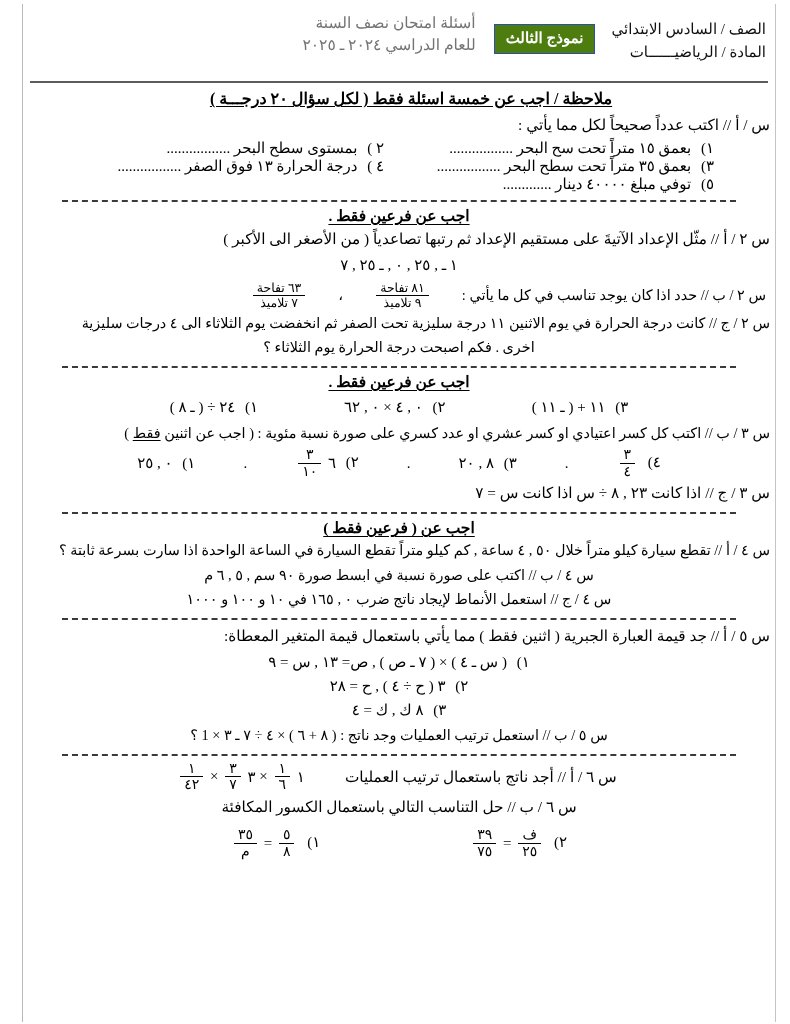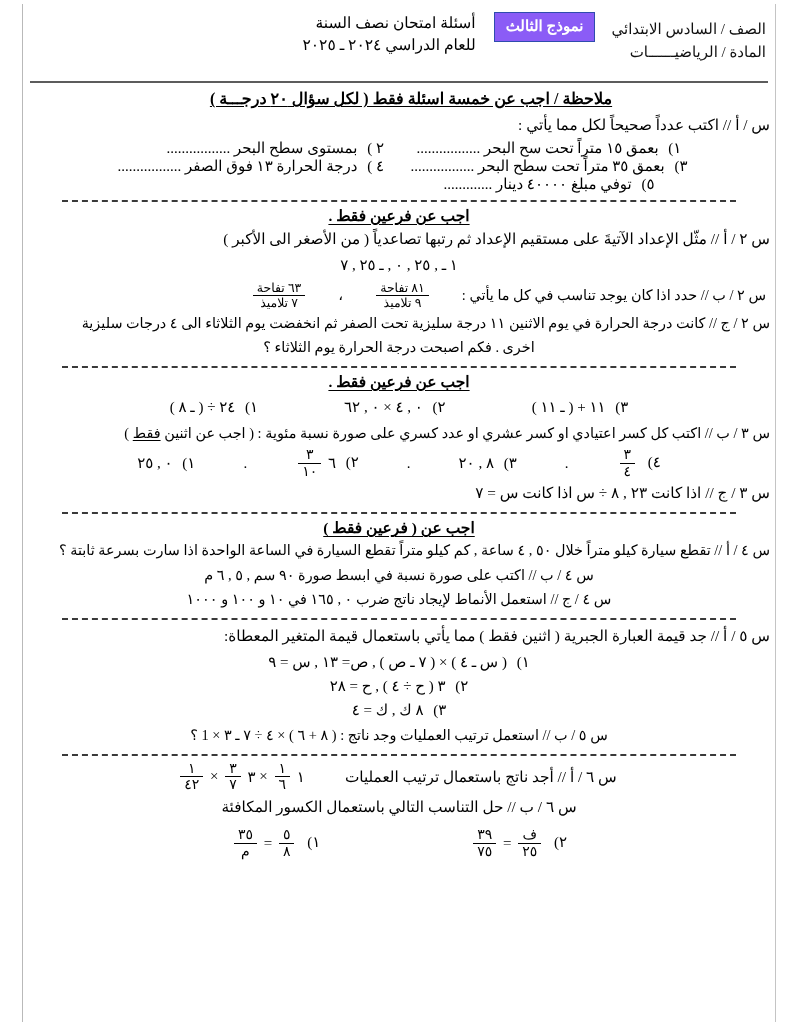--- a/index.html
+++ b/index.html
@@ -27,25 +27,25 @@
   }
 
   
   .header{
     display:flex;align-items:flex-start;justify-content:flex-start;
     padding:4px 4px 0 4px;
     min-height:62px;
   }
   .head-right{
     font-size:15.5px;line-height:1.45;
-    color:#000000;white-space:nowrap;padding-top:2px;
+    color:#737373;white-space:nowrap;padding-top:2px;
   }
   .badge{
-    background:#8b5cf6;color:#ffffff;font-weight:bold;font-size:15px;
-    padding:5px 12px 7px 12px;margin:2px 16px 0 18px;
+    background:#4d7c0f;color:#ffffff;font-weight:bold;font-size:15px;
+    padding:5px 12px 7px 12px;margin:14px 16px 0 18px;
     letter-spacing:0px;white-space:nowrap;align-self:flex-start;
     box-shadow:0 0 0 1px #2f4cae inset;
   }
   .head-left{
     text-align:right;font-size:15px;line-height:1.5;color:#111;
     padding-top:8px;white-space:nowrap;
   }
   .hr-thick{
     border:0;border-top:2.5px solid #5c5c5c;
     margin:9px 2px 6px 2px;
@@ -76,21 +76,21 @@
   .sec-head u{text-decoration:underline;text-underline-offset:3px;text-align:right;}
   u.ul{text-decoration:underline;text-underline-offset:2px;}
 
   
   .row{display:flex;justify-content:flex-end;gap:0;line-height:1.75;}
   .cell{white-space:nowrap;}
   .idx{margin-left:6px;}
 
   
   .q1row{display:flex;justify-content:flex-start;padding-right:56px;}
-  .q1col{white-space:nowrap;text-align:center;}
+  .q1col{white-space:nowrap;}
   .q1a{width:330px;}
   .dots{letter-spacing:1px;}
 
   
   .frac{
     display:inline-block;vertical-align:middle;
     text-align:center;line-height:1.12;margin:0 3px;
   }
   .frac .num{display:block;padding:0 4px;font-size:14px;}
   .frac .den{display:block;padding:0 4px;border-top:1.6px solid #000;font-size:14px;}

